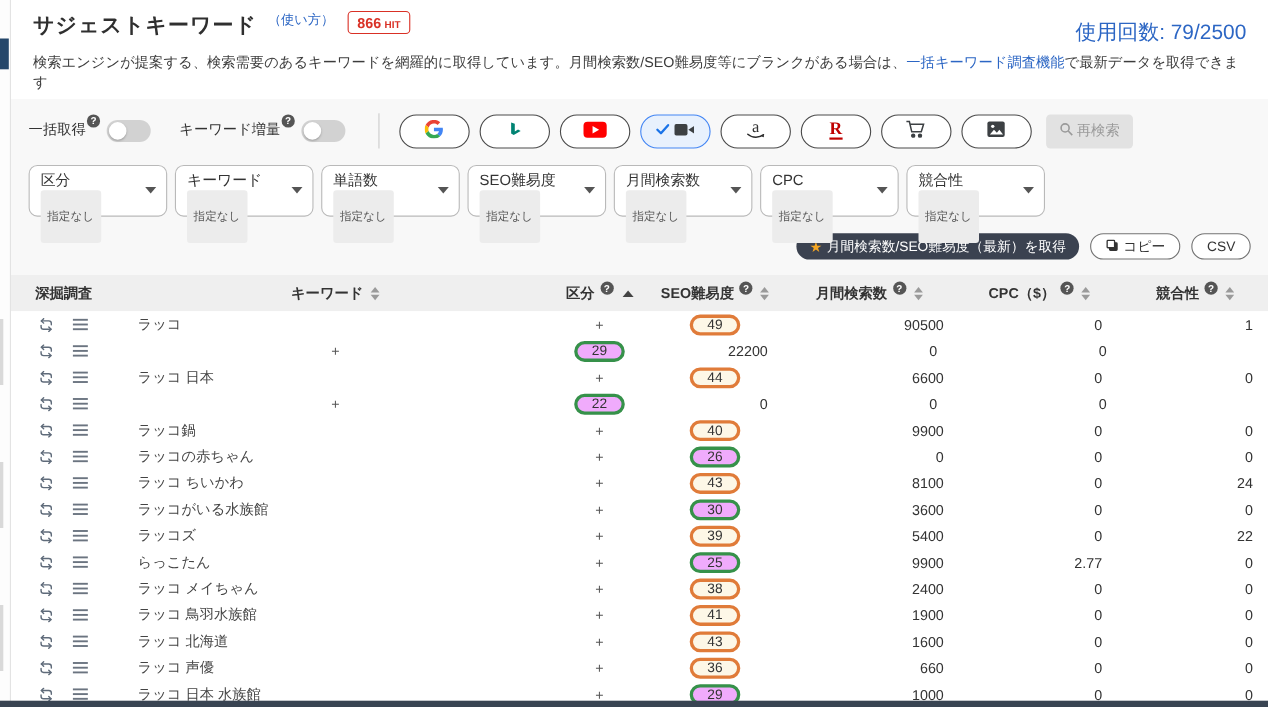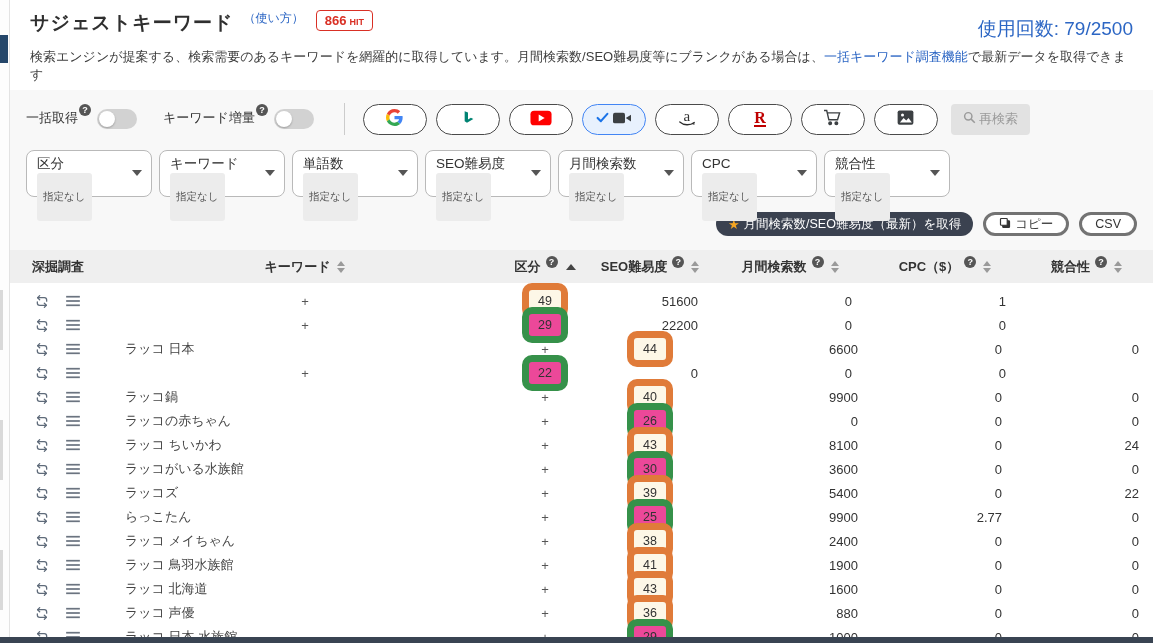--- a/index.html
+++ b/index.html
@@ -47,21 +47,21 @@
 
   .filters-row { display:flex; margin-top:14px; gap:7px; }
   .filter-box { width:126px; height:47px; background:#fff; border:1px solid #b9b9b9; border-radius:8px; padding:5px 8px 4px 10px; position:relative; cursor:pointer; }
   .filter-label { font-size:13.5px; color:#333; line-height:15px; }
   .filter-value { display:inline-block; background:#ececec; border-radius:3px; font-size:10.5px; color:#555; padding:17px 6px; margin-top:2px; }
   .filter-caret { position:absolute; right:9px; top:19px; width:0; height:0; border-left:5px solid transparent; border-right:5px solid transparent; border-top:6px solid #555; }
 
   .actions-row { display:flex; justify-content:flex-end; align-items:center; margin-top:15px; gap:10px; }
   .fetch-btn { background:#3b4250; color:#fff; border:none; border-radius:12px; height:24px; padding:0 12px; font-size:12.5px; display:inline-flex; align-items:center; gap:4px; cursor:pointer; }
   .star { color:#f5a623; font-size:13px; }
-  .ghost-btn { background:#fff; border:3px solid #737373; border-radius:12px; height:24px; padding:0 13px; font-size:12.5px; color:#333; display:inline-flex; align-items:center; gap:4px; cursor:pointer; }
+  .ghost-btn { background:#fff; border:1px solid #737373; border-radius:12px; height:24px; padding:0 13px; font-size:12.5px; color:#333; display:inline-flex; align-items:center; gap:4px; cursor:pointer; }
 
   
   .grid { display:grid; grid-template-columns:100px 390px 90px 120px 160px 150px 133px; align-items:center; }
   .table-header { background:#efefef; height:46px; font-size:13px; font-weight:bold; color:#333; }
   .th { display:flex; align-items:center; justify-content:center; gap:4px; }
   .th.left { justify-content:flex-start; padding-left:22px; }
   .sort { display:inline-flex; flex-direction:column; gap:2px; margin-left:3px; }
   .sort i { display:block; width:0; height:0; border-left:4px solid transparent; border-right:4px solid transparent; }
   .sort .up { border-bottom:5px solid #9a9a9a; }
   .sort .dn { border-top:5px solid #9a9a9a; }
@@ -71,23 +71,23 @@
   .table-row { height:24px; font-size:13px; color:#333; }
   .cell-icons { display:flex; align-items:center; gap:17px; padding-left:25px; }
   .icon-btn { display:inline-flex; cursor:pointer; }
   .cell-keyword { padding-left:15px; color:#444; }
   .cell-center { text-align:center; color:#555; }
   .cell-num { text-align:right; }
   .cell-num.monthly { padding-right:12px; }
   .cell-num.cpc { padding-right:18px; }
   .cell-num.comp { padding-right:14px; }
   .badge-wrap { display:flex; justify-content:center; }
-  .seo-badge { width:46px; height:36px; border-radius:10px; display:flex; align-items:center; justify-content:center; font-size:12.5px; border:7px solid #14b8a6; }
+  .seo-badge { width:46px; height:19px; border-radius:10px; display:flex; align-items:center; justify-content:center; font-size:12.5px; border:3px solid #14b8a6; }
   .seo-badge.orange { border-color:#e07b39; background:#fdf7e7; color:#333; }
-  .seo-badge.green  { border-color:#36914a; background:#ec4899; color:#333; }
+  .seo-badge.green  { border-color:#36914a; background:#f0abfc; color:#333; }
 
   .bottom-bar { position:absolute; left:0; bottom:0; width:1153px; height:6px; background:#394452; }
 </style>
 </head>
 <body>
 
 <div class="page">
   <div class="left-strip">
     <div class="strip-accent"></div>
     <div class="strip-mark" style="top:290px"></div>
@@ -329,25 +329,26 @@
           <span class="icon-btn">
             <svg width="14" height="12" viewBox="0 0 16 14">
                 <g fill="#6b7480">
                   <rect y="1" width="16" height="2"></rect>
                   <rect y="6" width="16" height="2"></rect>
                   <rect y="11" width="16" height="2"></rect>
                 </g>
               </svg>
           </span>
         </div>
+        <div class="cell-keyword">ラッコ</div>
         <div class="cell-center">+</div>
         <div class="badge-wrap">
             <span class="seo-badge orange">49</span>
           </div>
-        <div class="cell-num monthly">51600</div>
+        <div class="cell-num monthly">90500</div>
         <div class="cell-num cpc">0</div>
         <div class="cell-num comp">1</div>
       </div>
 
       <div class="table-row grid">
         <div class="cell-icons">
           <span class="icon-btn">
             <svg width="14" height="13" viewBox="0 0 24 22" fill="none" stroke="#5f6b7a" stroke-width="2.2" stroke-linecap="round" stroke-linejoin="round">
                 <path d="M8 1L4.5 4.5 8 8"></path>
                 <path d="M4.5 4.5H16a4 4 0 014 4v2"></path>
@@ -721,21 +722,21 @@
                   <rect y="11" width="16" height="2"></rect>
                 </g>
               </svg>
           </span>
         </div>
         <div class="cell-keyword">ラッコ 声優</div>
         <div class="cell-center">+</div>
         <div class="badge-wrap">
             <span class="seo-badge orange">36</span>
           </div>
-        <div class="cell-num monthly">880</div>
+        <div class="cell-num monthly">660</div>
         <div class="cell-num cpc">0</div>
         <div class="cell-num comp">0</div>
       </div>
 
       <div class="table-row grid">
         <div class="cell-icons">
           <span class="icon-btn">
             <svg width="14" height="13" viewBox="0 0 24 22" fill="none" stroke="#5f6b7a" stroke-width="2.2" stroke-linecap="round" stroke-linejoin="round">
                 <path d="M8 1L4.5 4.5 8 8"></path>
                 <path d="M4.5 4.5H16a4 4 0 014 4v2"></path>

